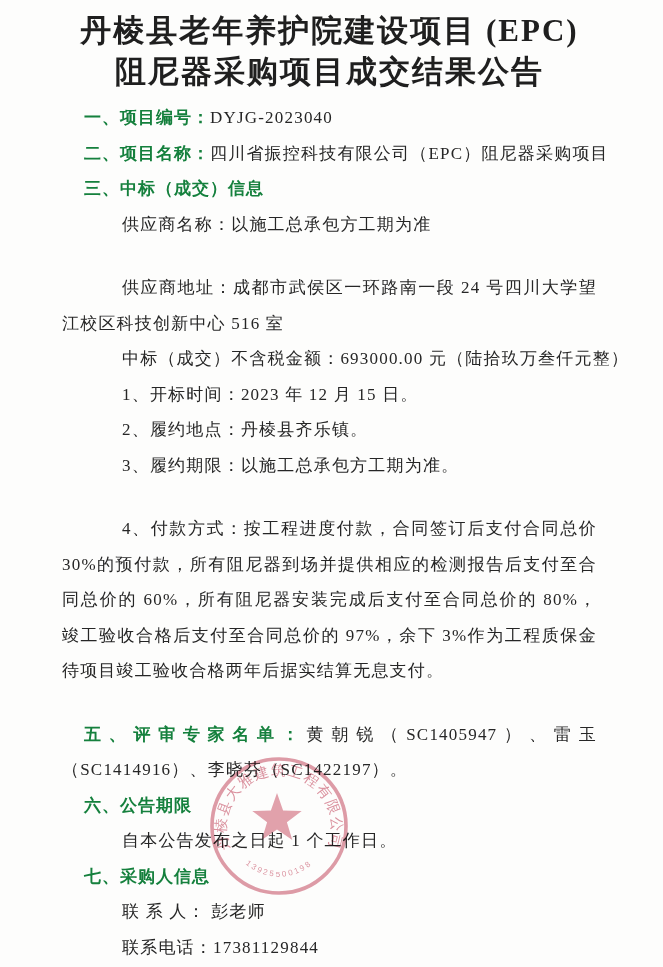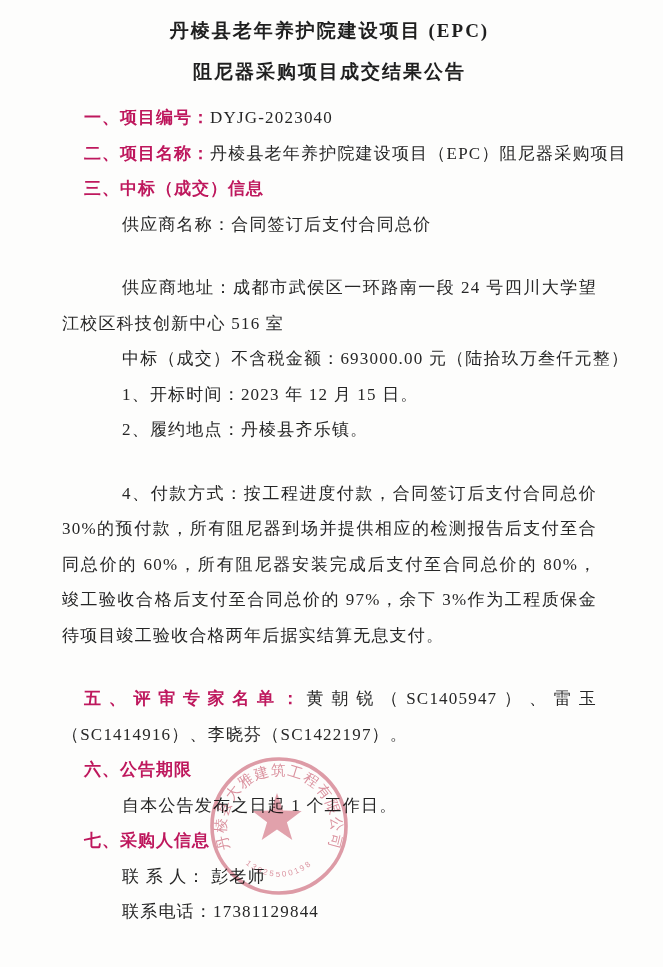--- a/index.html
+++ b/index.html
@@ -8,38 +8,38 @@
     width:663px;height:967px;
     margin:0 auto;
     background:#fdfdfc;
     color:#262626;
     font-family:"Liberation Serif","DejaVu Serif",serif;
     box-sizing:border-box;
     padding:10px 66px 0 62px;
     overflow:hidden;
   }
   .title{
-    font-size:19px;
+    font-size:31px;
     font-weight:700;
     text-align:center;
     line-height:41px;
     letter-spacing:2px;
     color:#1f1f1f;
   }
   .title-block{margin-bottom:8px;}
   .line{
     font-size:17px;
     line-height:35.5px;
     letter-spacing:1.2px;
   }
   .b{
     font-weight:700;
     font-family:"Liberation Sans","DejaVu Sans",sans-serif;
     letter-spacing:1px;
-    color:#be185d;
+    color:#15803d;
   }
   .h{text-indent:22px;}
   .p{text-indent:60px;}
   .nw{white-space:nowrap;}
   .just{text-align:justify;margin-top:28px;}
   .seal{
     position:absolute;
     left:193px;top:740px;
     width:172px;height:172px;
     mix-blend-mode:multiply;
@@ -52,33 +52,34 @@
 
 <div class="page">
 
   <div class="title-block">
     <div class="title">丹棱县老年养护院建设项目 (EPC)</div>
     <div class="title">阻尼器采购项目成交结果公告</div>
   </div>
 
   <div class="line h nw"><span class="b">一、项目编号：</span><span>DYJG-2023040</span></div>
 
-  <div class="line h nw"><span class="b">二、项目名称：</span><span>丹棱县老年养护院建设项目（EPC）阻尼器采购项目</span></div>
+  <div class="line h nw"><span class="b">二、项目名称：</span><span>四川省振控科技有限公司（EPC）阻尼器采购项目</span></div>
 
   <div class="line h nw b">三、中标（成交）信息</div>
 
-  <div class="line p nw">供应商名称：合同签订后支付合同总价</div>
+  <div class="line p nw">供应商名称：以施工总承包方工期为准</div>
 
   <div class="line p just">供应商地址：成都市武侯区一环路南一段 24 号四川大学望江校区科技创新中心 516 室</div>
 
   <div class="line p nw">中标（成交）不含税金额：693000.00 元（陆拾玖万叁仟元整）</div>
 
 
   <div class="line p nw">1、开标时间：2023 年 12 月 15 日。</div>
   <div class="line p nw">2、履约地点：丹棱县齐乐镇。</div>
+  <div class="line p nw">3、履约期限：以施工总承包方工期为准。</div>
   <div class="line p just">4、付款方式：按工程进度付款，合同签订后支付合同总价 30%的预付款，所有阻尼器到场并提供相应的检测报告后支付至合同总价的 60%，所有阻尼器安装完成后支付至合同总价的 80%，竣工验收合格后支付至合同总价的 97%，余下 3%作为工程质保金待项目竣工验收合格两年后据实结算无息支付。</div>
 
   <div class="line h just"><span class="b">五、评审专家名单：</span><span>黄朝锐（SC1405947）、雷玉（SC1414916）、李晓芬（SC1422197）。</span></div>
 
   <div class="line h nw b">六、公告期限</div>
   <div class="line p nw">自本公告发布之日起 1 个工作日。</div>
 
   <div class="line h nw b">七、采购人信息</div>
   <div class="line p nw">联 系 人： 彭老师</div>
   <div class="line p nw">联系电话：17381129844</div>

